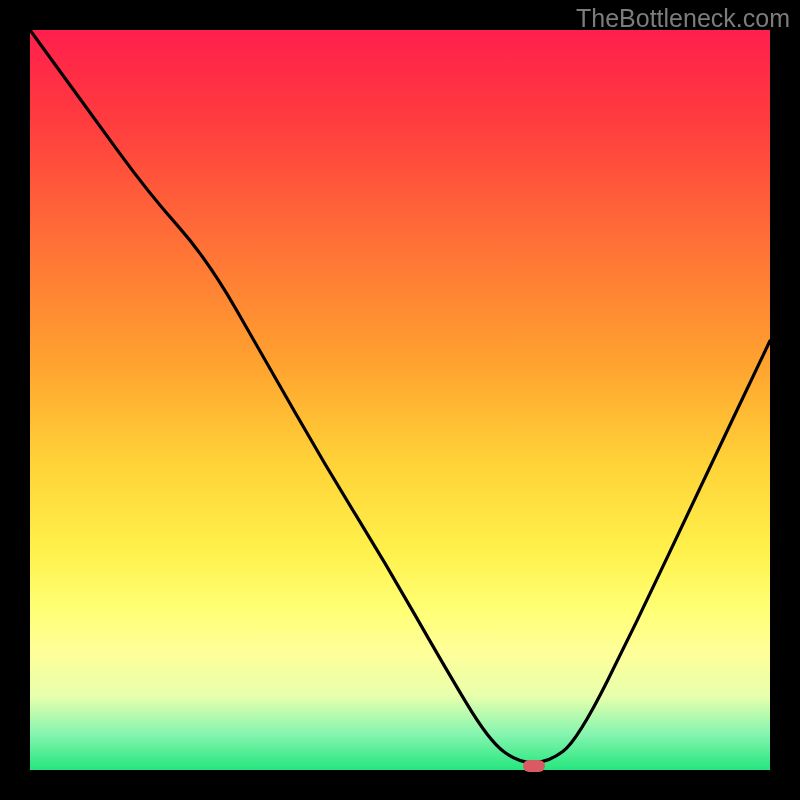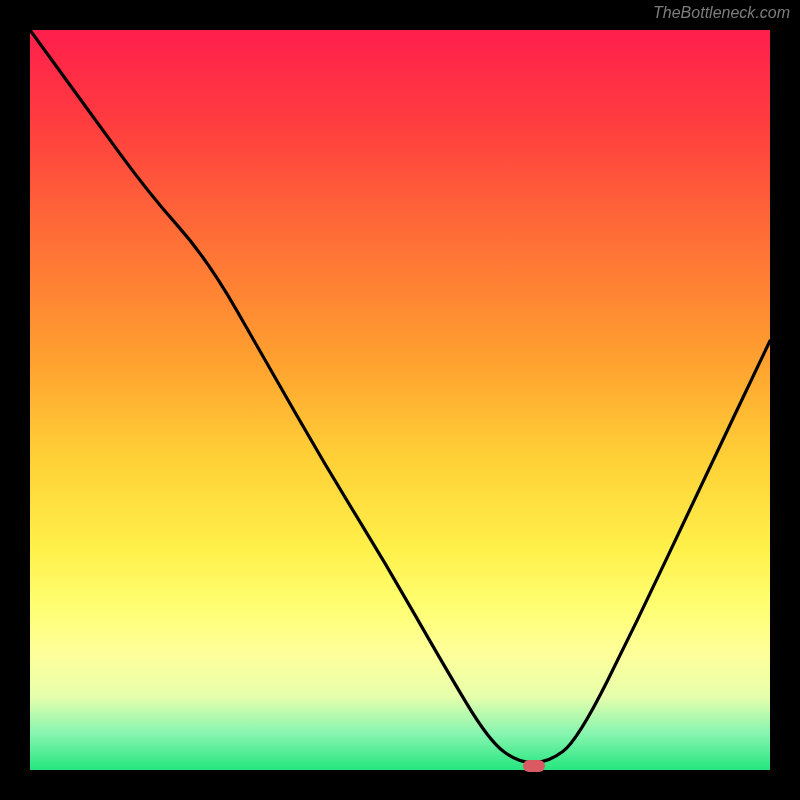--- a/index.html
+++ b/index.html
@@ -50,24 +50,23 @@
     height: 12px;
     border-radius: 6px;
     background: #d95a63;
     transform: translate(-50%, -50%);
   }
   .watermark {
     position: absolute;
     top: 4px;
     right: 10px;
     font-family: Arial, Helvetica, sans-serif;
-    font-size: 16px;
+    font-size: 25px;
     color: #7c7c7c;
     user-select: none;
-    font-style: italic;
   }
 </style>
 </head>
 <body>
 
 <div class="frame">
   <div class="watermark">TheBottleneck.com</div>
 
   <div class="plot">
     <svg class="curve" viewBox="0 0 740 740" preserveAspectRatio="none">

